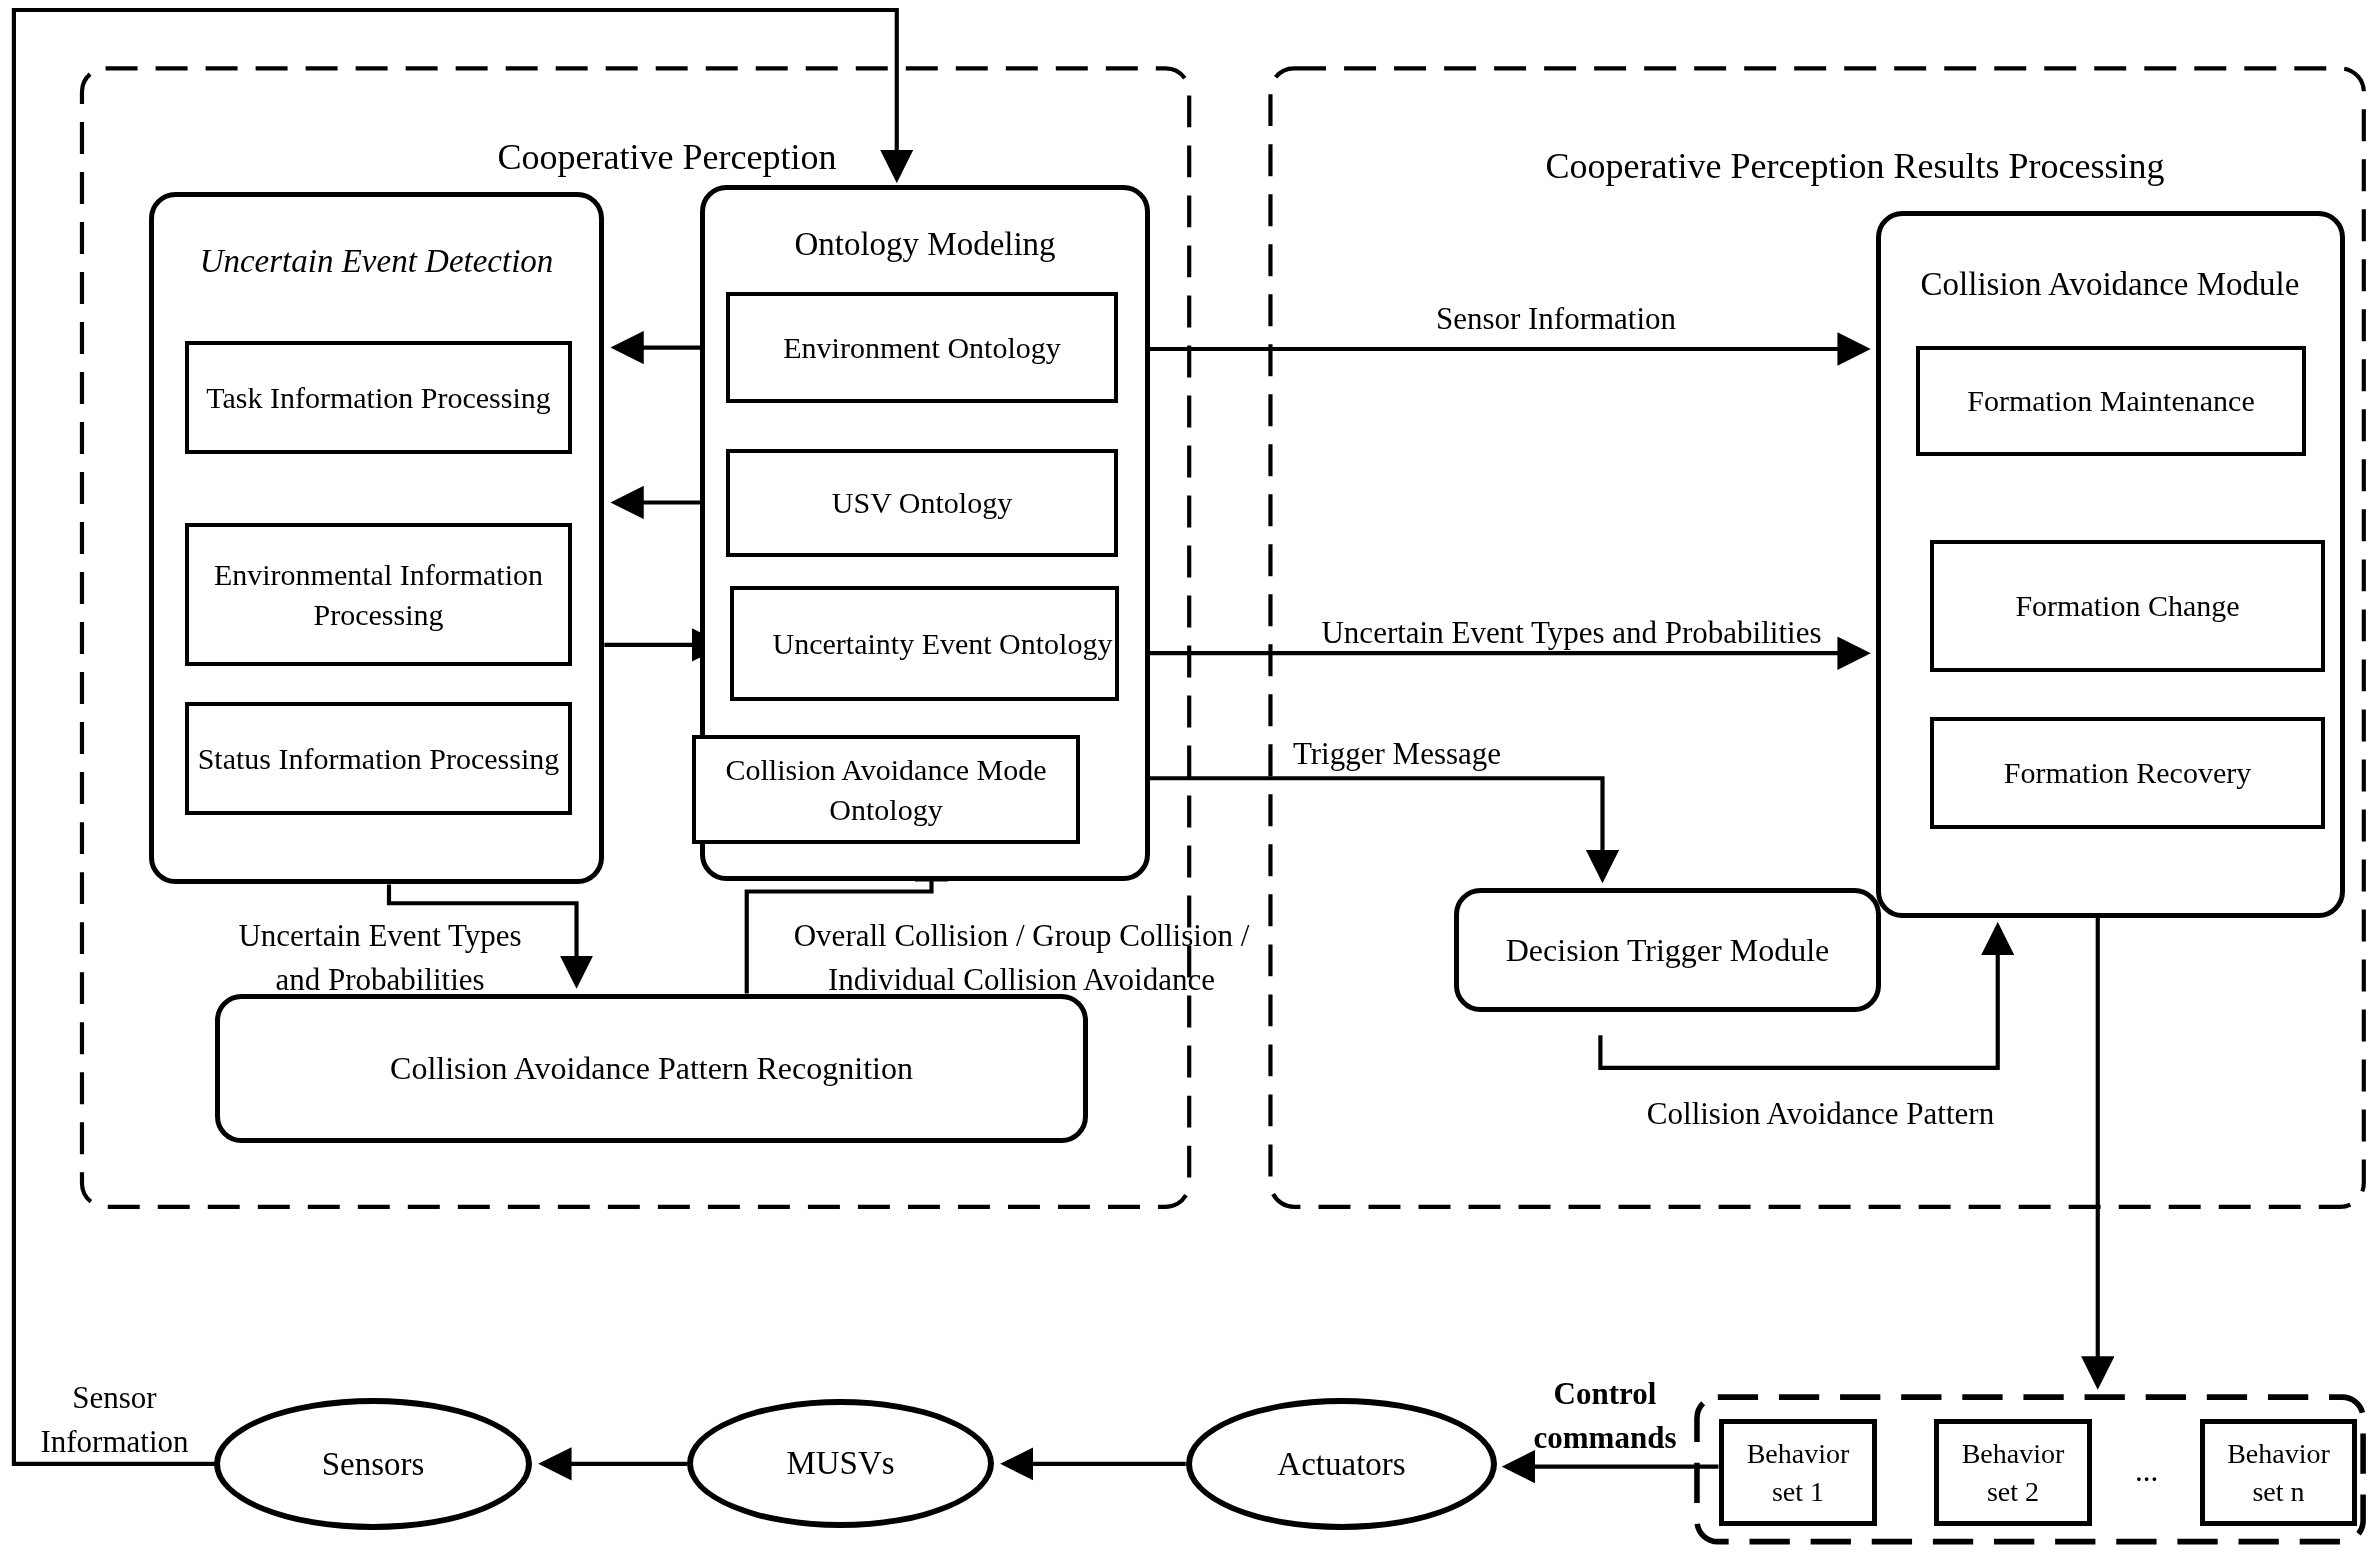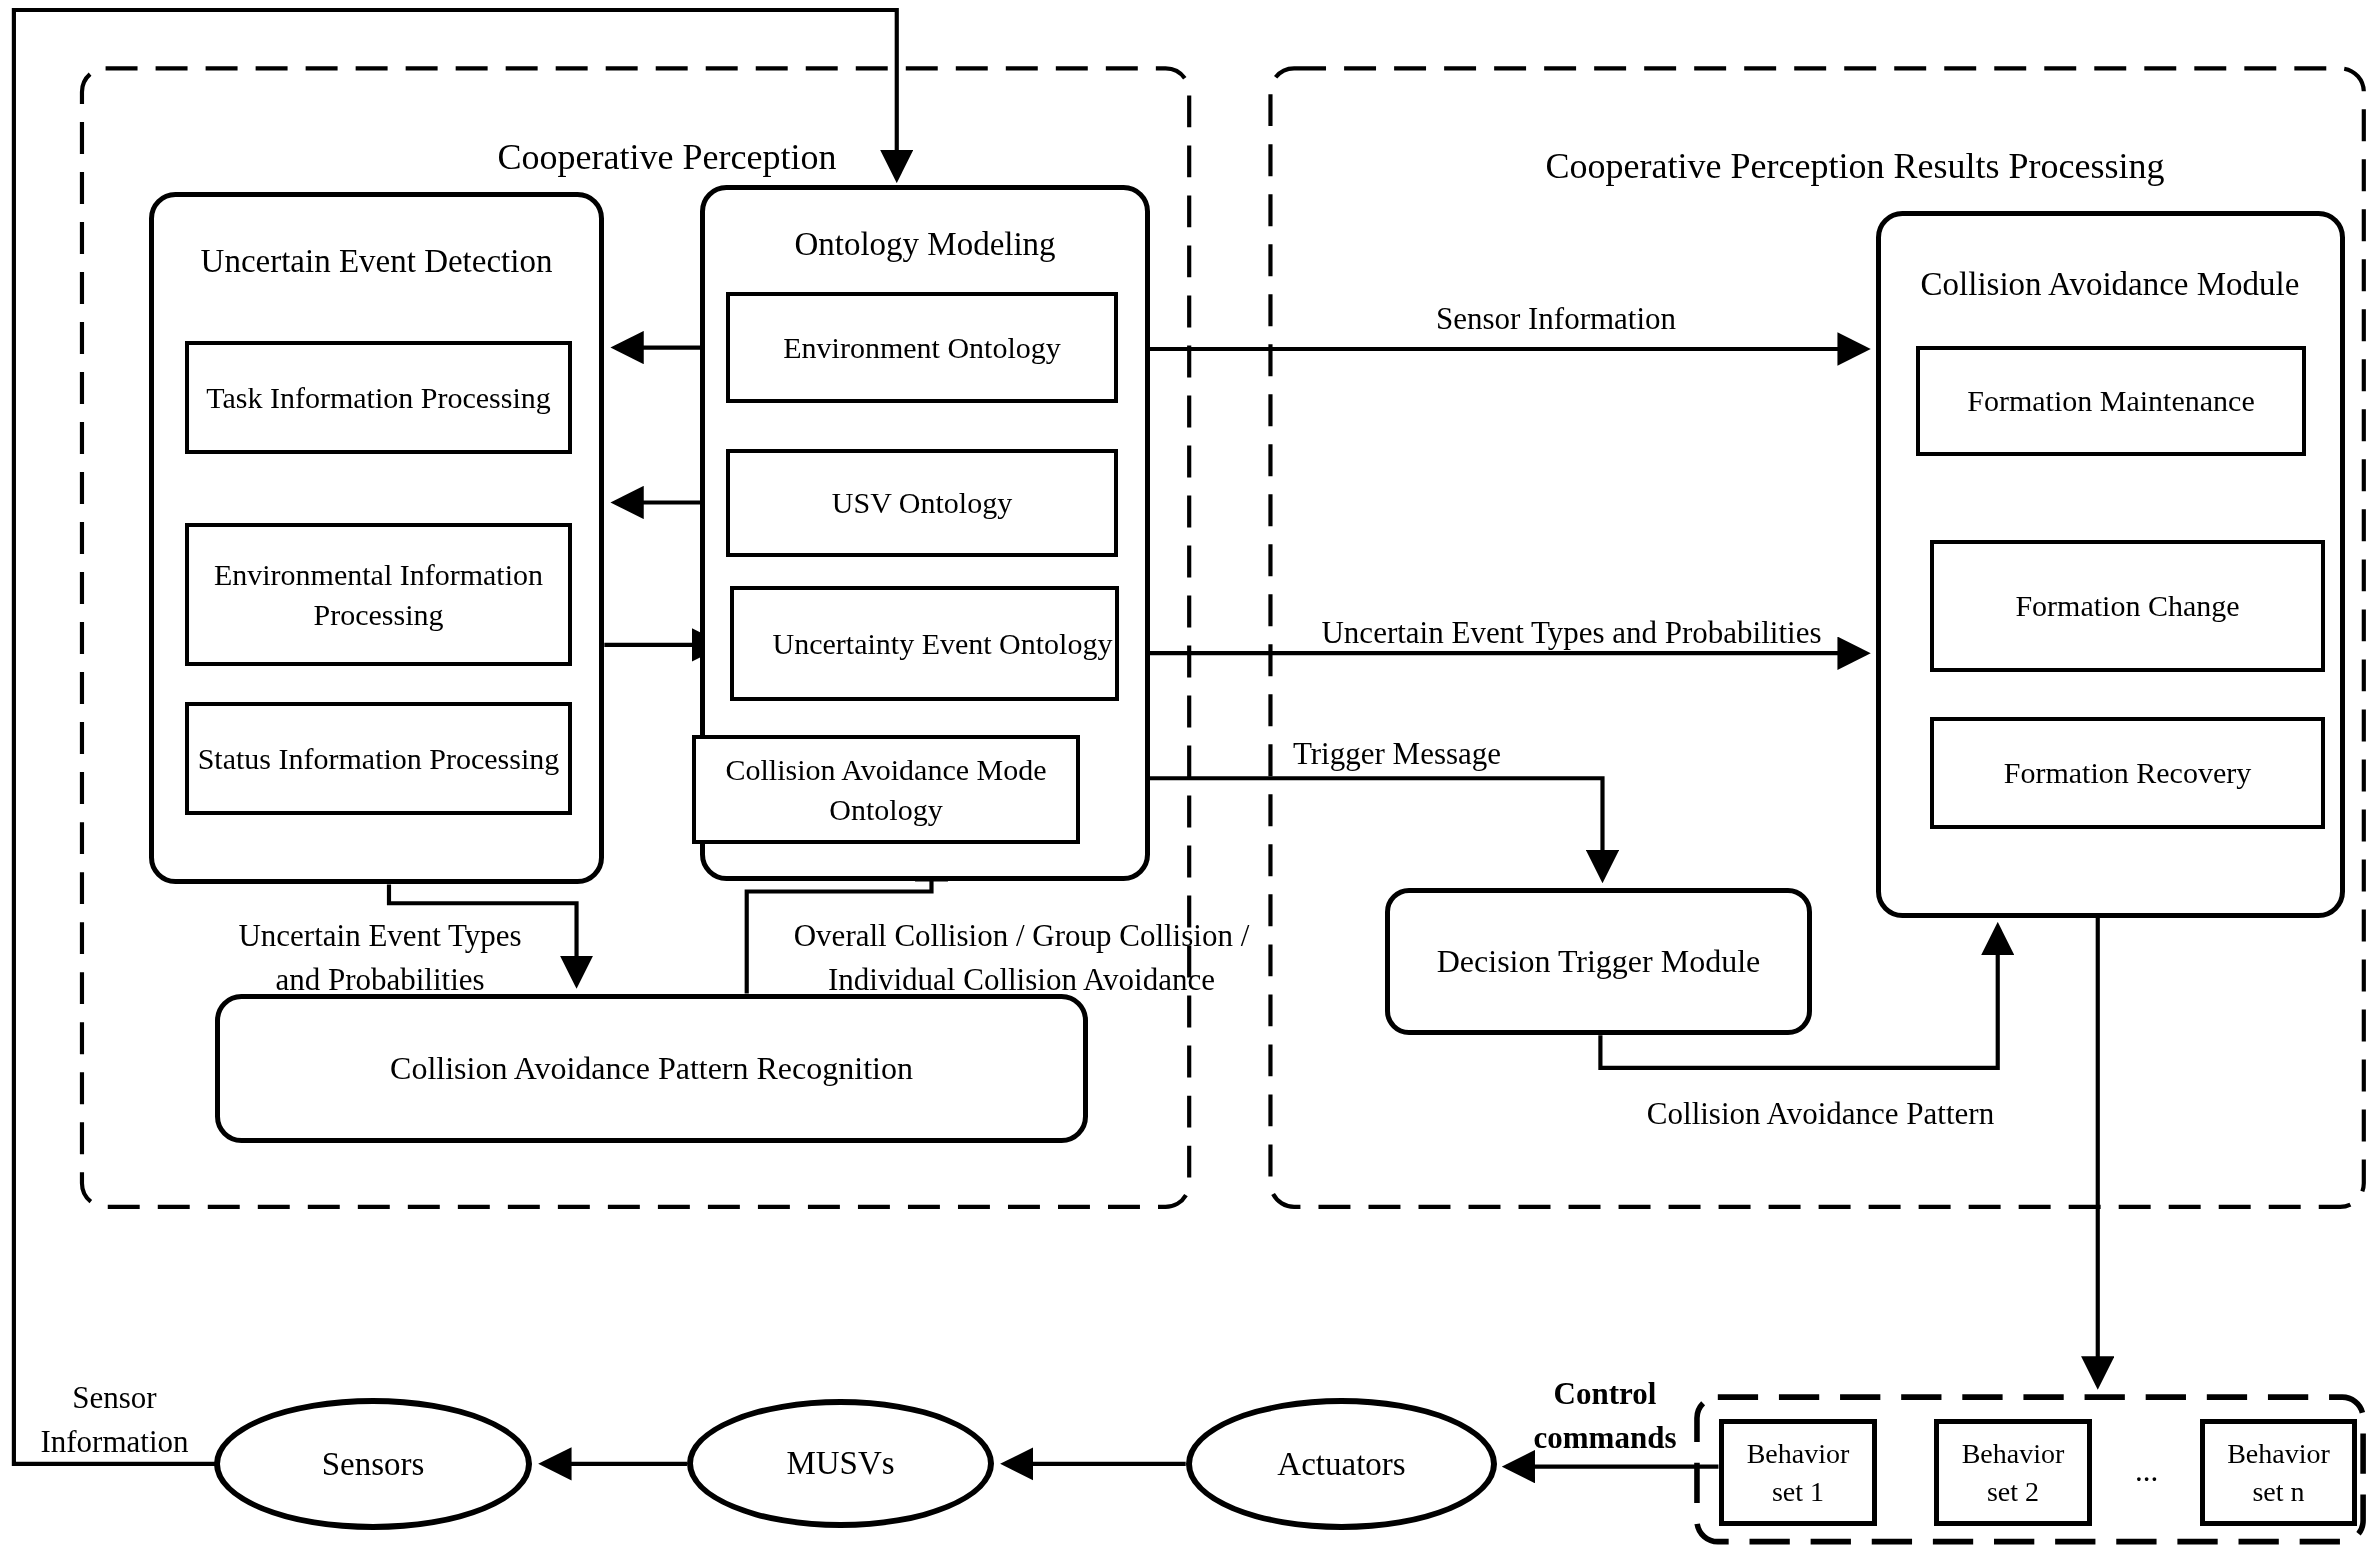--- a/index.html
+++ b/index.html
@@ -56,21 +56,21 @@
     <path d="M3003 495 L3003 444" fill="none" stroke="#000" stroke-width="6" marker-end="url(#arr)"></path>
     <path d="M989 2107 L782 2107" fill="none" stroke="#000" stroke-width="6" marker-end="url(#arr)"></path>
     <path d="M1707 2107 L1447 2107" fill="none" stroke="#000" stroke-width="6" marker-end="url(#arr)"></path>
     <path d="M2474 2111 L2169 2111" fill="none" stroke="#000" stroke-width="6" marker-end="url(#arr)"></path>
   </svg>
 
   <div class="lbl fs52 abs" style="left:285px;top:108px;width:764px;">Cooperative Perception</div>
   <div class="lbl fs52 abs" style="left:1473px;top:117px;width:764px;">Cooperative Perception Results Processing</div>
 
   <div class="box rounded" style="left:149px;top:192px;width:455px;height:692px;align-items:flex-start;"></div>
-  <div class="lbl fs47" style="left:156px;top:238px;width:441px;">Uncertain Event Detection</div>
+  <div class="lbl fs47" style="left:156px;top:238px;width:441px;font-style:italic;">Uncertain Event Detection</div>
   <div class="box fs43" style="left:185px;top:341px;width:387px;height:113px;">Task Information Processing</div>
   <div class="box fs43" style="left:185px;top:523px;width:387px;height:143px;">Environmental Information Processing</div>
   <div class="box fs43" style="left:185px;top:702px;width:387px;height:113px;">Status Information Processing</div>
 
   <div class="box rounded" style="left:700px;top:185px;width:450px;height:696px;"></div>
   <div class="lbl fs47" style="left:707px;top:221px;width:436px;">Ontology Modeling</div>
   <div class="box fs43" style="left:726px;top:292px;width:392px;height:111px;">Environment Ontology</div>
   <div class="box fs43" style="left:726px;top:449px;width:392px;height:108px;">USV Ontology</div>
   <div class="box fs43" style="left:730px;top:586px;width:389px;height:115px;padding-left:36px;">Uncertainty Event Ontology</div>
   <div class="box fs43" style="left:692px;top:735px;width:388px;height:109px;">Collision Avoidance Mode Ontology</div>
@@ -81,21 +81,21 @@
 Individual Collision Avoidance</div>
 
   <div class="box rounded fs46" style="left:215px;top:994px;width:873px;height:149px;">Collision Avoidance Pattern Recognition</div>
 
   <div class="box rounded" style="left:1876px;top:211px;width:469px;height:707px;"></div>
   <div class="lbl fs47" style="left:1884px;top:261px;width:452px;">Collision Avoidance Module</div>
   <div class="box fs43" style="left:1916px;top:346px;width:390px;height:110px;">Formation Maintenance</div>
   <div class="box fs43" style="left:1930px;top:540px;width:395px;height:132px;">Formation Change</div>
   <div class="box fs43" style="left:1930px;top:717px;width:395px;height:112px;">Formation Recovery</div>
 
-  <div class="box rounded fs46" style="left:1385px;top:888px;width:427px;height:147px;border-radius:24px;">Decision Trigger Module</div>
+  <div class="box rounded fs46" style="left:1454px;top:888px;width:427px;height:124px;">Decision Trigger Module</div>
 
   <div class="lbl fs45" style="left:1313px;top:297px;width:486px;">Sensor Information</div>
   <div class="lbl fs45" style="left:1273px;top:611px;width:597px;">Uncertain Event Types and Probabilities</div>
   <div class="lbl fs45" style="left:1251px;top:732px;width:292px;">Trigger Message</div>
   <div class="lbl fs45" style="left:1605px;top:1092px;width:431px;">Collision Avoidance Pattern</div>
   <div class="lbl fs45" style="left:1473px;top:1372px;width:264px;font-weight:bold;">Control
 commands</div>
   <div class="lbl fs45" style="left:0px;top:1376px;width:229px;">Sensor
 Information</div>
 

